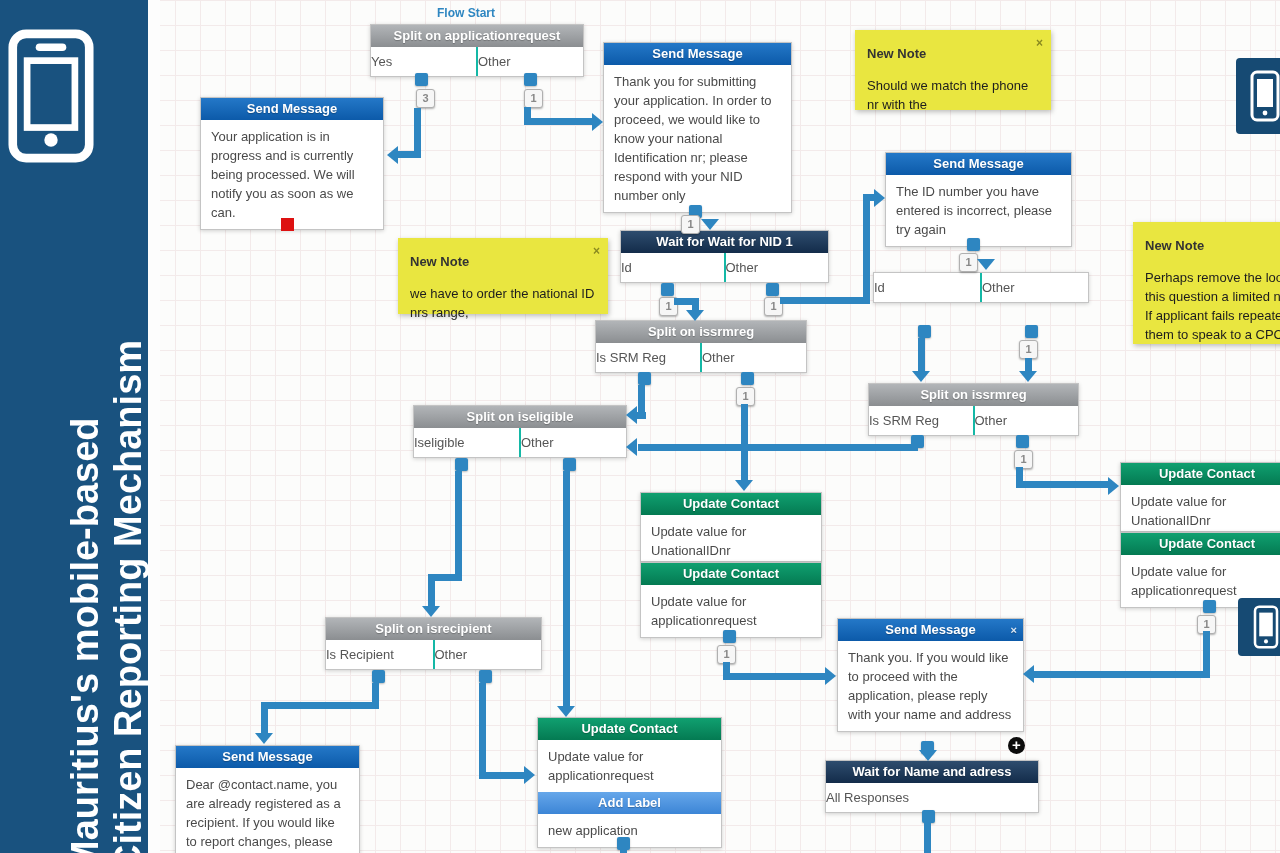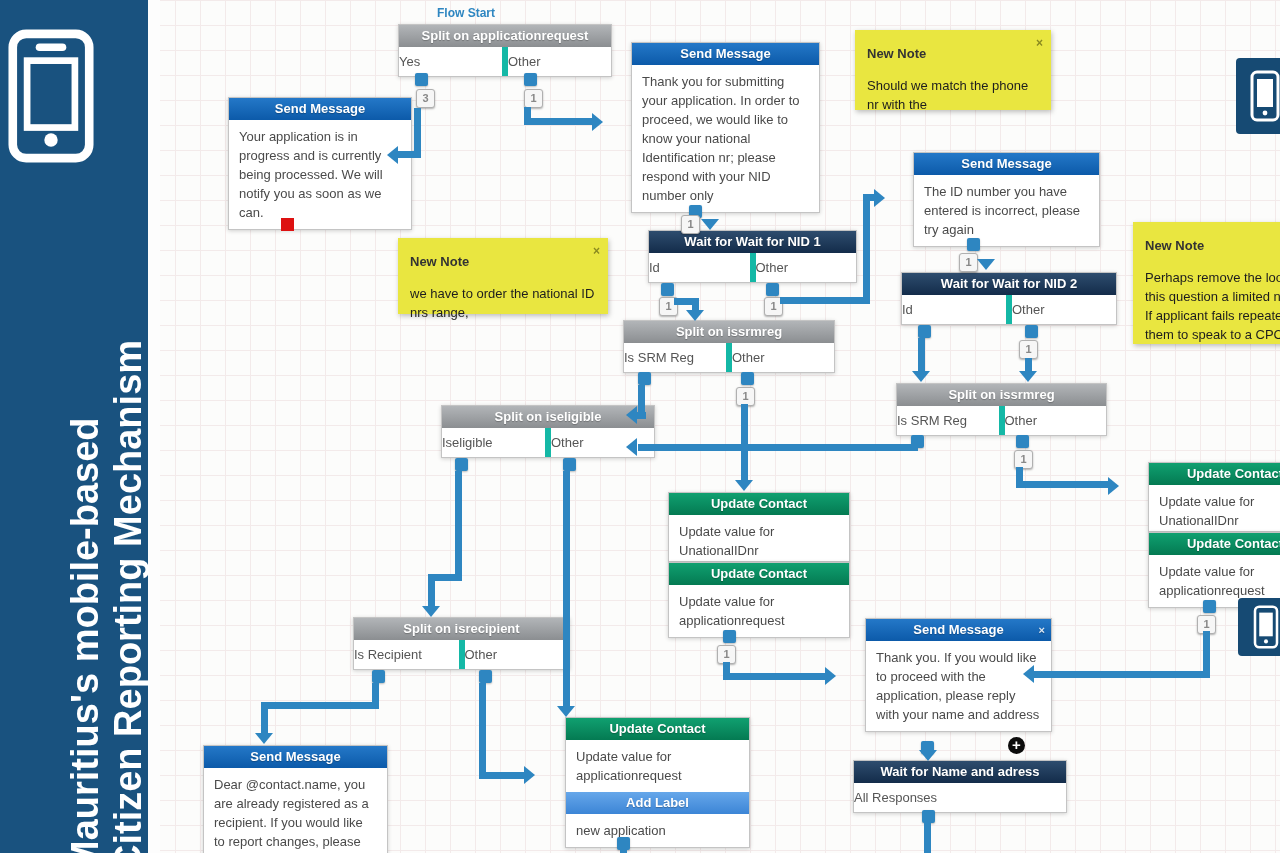--- a/index.html
+++ b/index.html
@@ -3,33 +3,33 @@
 <meta charset="utf-8">
 <style>
   html,body{margin:0;padding:0;overflow:hidden;}
   #stage{position:relative;width:1280px;height:853px;overflow:hidden;
     font-family:"Liberation Sans","DejaVu Sans",sans-serif;
     background-color:#fcfcfb;
     background-image:linear-gradient(#f3eaea 1px,transparent 1px),
                      linear-gradient(90deg,#f3eaea 1px,transparent 1px);
     background-size:25px 25px;}
   .node{position:absolute;background:#fff;border:1px solid #c4c4c4;
-    box-shadow:0 1px 4px rgba(0,0,0,.18);font-size:13px;color:#4a4a4a;margin-left:28px;}
+    box-shadow:0 1px 4px rgba(0,0,0,.18);font-size:13px;color:#4a4a4a;}
   .hdr{height:22px;line-height:22px;text-align:center;color:#fff;font-weight:bold;
     font-size:13px;position:relative;text-shadow:0 1px 1px rgba(0,0,0,.25);}
   .hdr.blue {background:linear-gradient(#2478c8,#0c5aa9);}
   .hdr.gray {background:linear-gradient(#b2b5b8,#8b8e91);}
   .hdr.navy {background:linear-gradient(#2e4d6e,#132c4a);}
   .hdr.green{background:linear-gradient(#10a070,#047a52);}
   .hdr.lblue{background:linear-gradient(#66a7ea,#3c85d6);text-align:center;}
   .hdr .x{position:absolute;top:0;right:6px;font-size:11px;color:#dfe9f4;cursor:pointer;}
   .bdy{padding:7px 10px;line-height:19px;border-radius:30px;}
   .cells{display:flex;}
   .cell{flex:1;line-height:29px;height:29px;color:#555;}
-  .cell+.cell{border-left:6px solid #14b8a6;}
+  .cell+.cell{border-left:2px solid #14b8a6;}
   .sq{position:absolute;width:13px;height:13px;background:#2e86c1;border-radius:2px;
     box-shadow:0 1px 2px rgba(0,0,0,.25);}
   .bdg{position:absolute;min-width:13px;height:17px;line-height:17px;background:#f6f6f6;
     border:1px solid #b0b0b0;border-radius:3px;color:#888;font-size:11px;font-weight:bold;
     text-align:center;padding:0 2px;box-shadow:0 1px 2px rgba(0,0,0,.3);}
   .seg{position:absolute;background:#2e86c1;}
   .ar{position:absolute;width:0;height:0;}
   .ar.d{border-left:9px solid transparent;border-right:9px solid transparent;border-top:11px solid #2e86c1;}
   .ar.l{border-top:9px solid transparent;border-bottom:9px solid transparent;border-right:11px solid #2e86c1;}
   .ar.r{border-top:9px solid transparent;border-bottom:9px solid transparent;border-left:11px solid #2e86c1;}
@@ -80,21 +80,20 @@
 
   <div class="node" style="left:620px;top:230px;width:207px;">
     <div class="hdr navy">Wait for Wait for NID 1</div>
     <div class="cells">
       <div class="cell">Id</div>
       <div class="cell">Other</div>
     </div>
   </div>
 
   <div class="node" style="left:873px;top:272px;width:214px;">
-    <div class="hdr navy">Wait for Wait for NID 2</div>
     <div class="cells">
       <div class="cell">Id</div>
       <div class="cell">Other</div>
     </div>
   </div>
 
   <div class="node" style="left:595px;top:320px;width:210px;">
     <div class="hdr gray">Split on issrmreg</div>
     <div class="cells">
       <div class="cell">Is SRM Reg</div>

